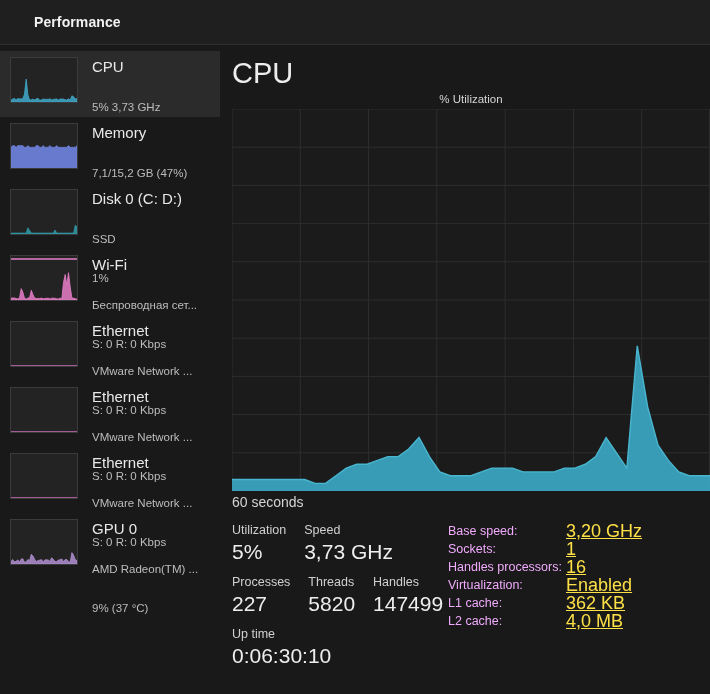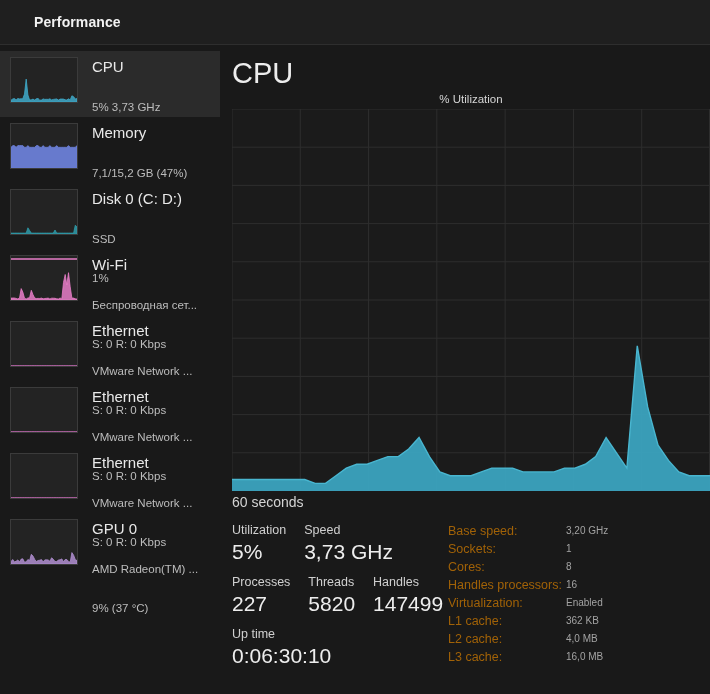--- a/index.html
+++ b/index.html
@@ -89,22 +89,22 @@
   
   #stats { display: flex; margin: 12px 0 0 4px; }
   #stats-left { width: 212px; }
   .st-row { display: flex; margin-bottom: 9px; }
   .st-cell { margin-right: 18px; }
   .st-cap { font-size: 12.5px; color: #d0d0d0; line-height: 16px; }
   .st-val { font-size: 21px; color: #ededed; line-height: 27px; font-weight: normal; }
 
   #stats-right { margin-left: 4px; }
   .sp-row { display: flex; line-height: 18px; }
-  .sp-key { width: 118px; font-size: 12.5px; color: #a16207; }
-  .sp-val { font-size: 10px; color: #a3a3a3; }
+  .sp-key { width: 118px; font-size: 12.5px; color: #f0abfc; }
+  .sp-val { font-size: 18px; color: #fde047; text-decoration: underline; }
 </style>
 </head>
 <body>
 
 <div id="titlebar">
   <span class="title">Performance</span>
 </div>
 
 <div id="shell">
 
@@ -278,40 +278,32 @@
       <div id="stats-right">
           <div class="sp-row">
             <div class="sp-key">Base speed:</div>
             <div class="sp-val">3,20 GHz</div>
           </div>
           <div class="sp-row">
             <div class="sp-key">Sockets:</div>
             <div class="sp-val">1</div>
           </div>
           <div class="sp-row">
-            <div class="sp-key">Cores:</div>
-            <div class="sp-val">8</div>
-          </div>
-          <div class="sp-row">
             <div class="sp-key">Handles processors:</div>
             <div class="sp-val">16</div>
           </div>
           <div class="sp-row">
             <div class="sp-key">Virtualization:</div>
             <div class="sp-val">Enabled</div>
           </div>
           <div class="sp-row">
             <div class="sp-key">L1 cache:</div>
             <div class="sp-val">362 KB</div>
           </div>
           <div class="sp-row">
             <div class="sp-key">L2 cache:</div>
             <div class="sp-val">4,0 MB</div>
           </div>
-          <div class="sp-row">
-            <div class="sp-key">L3 cache:</div>
-            <div class="sp-val">16,0 MB</div>
-          </div>
         </div>
     </div>
   </div>
 
 </div>
 
 </body></html>

